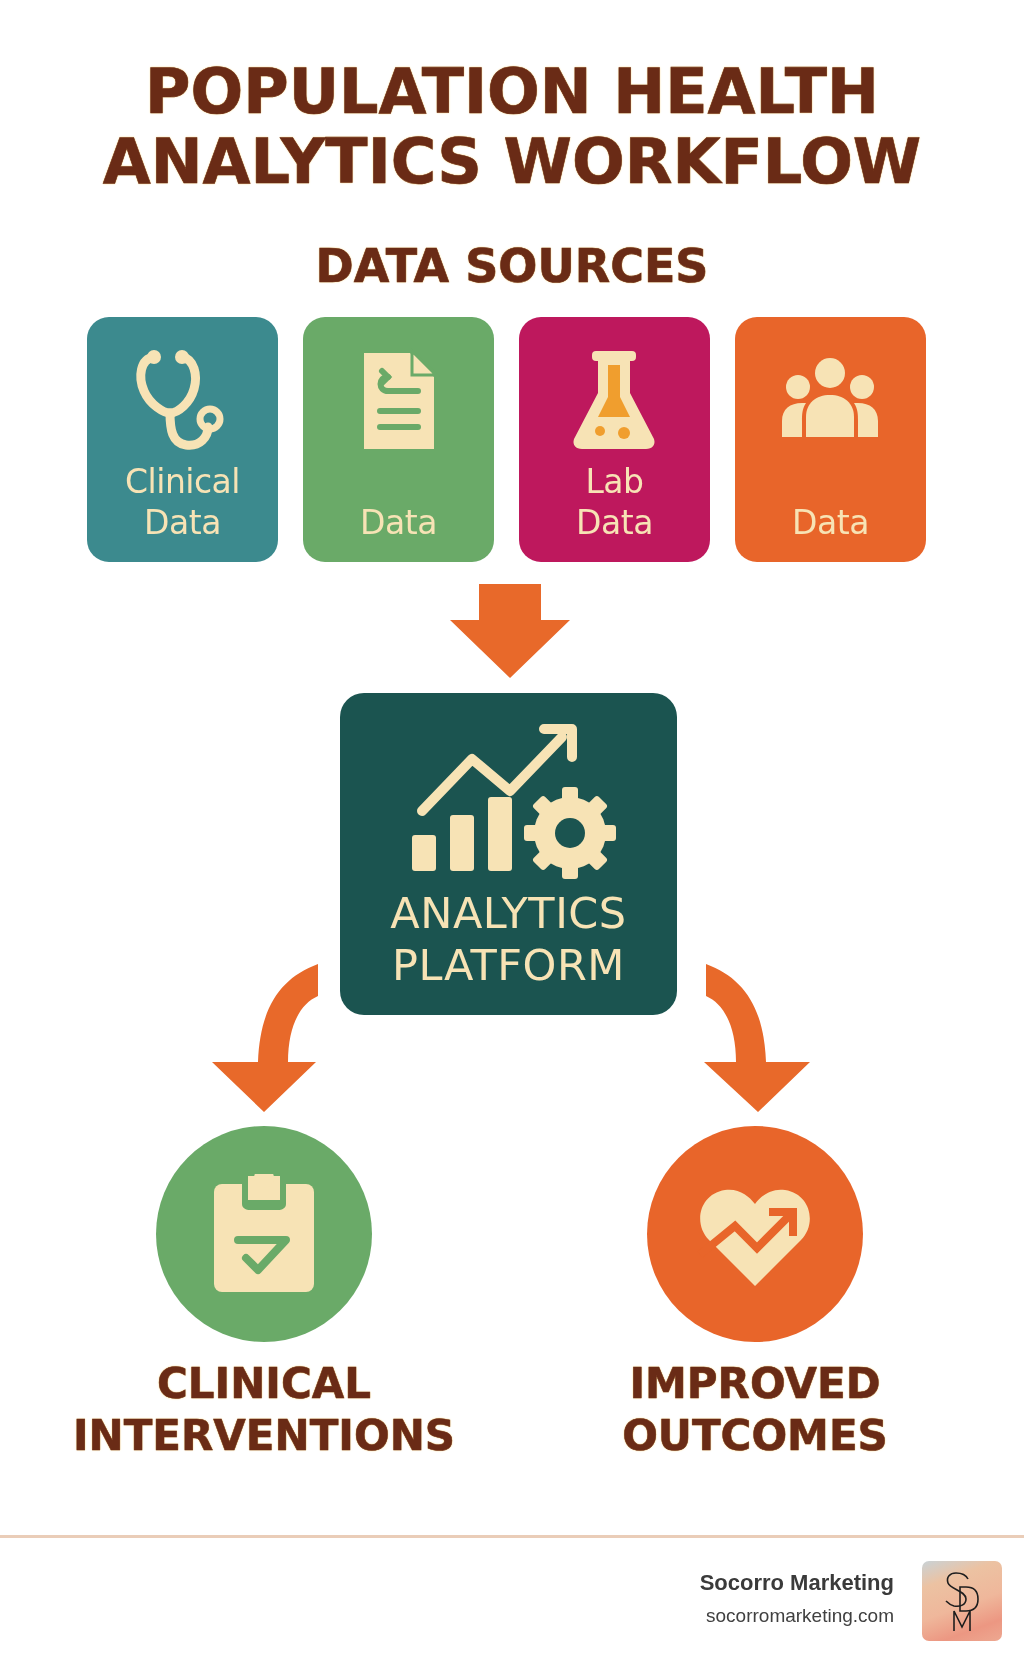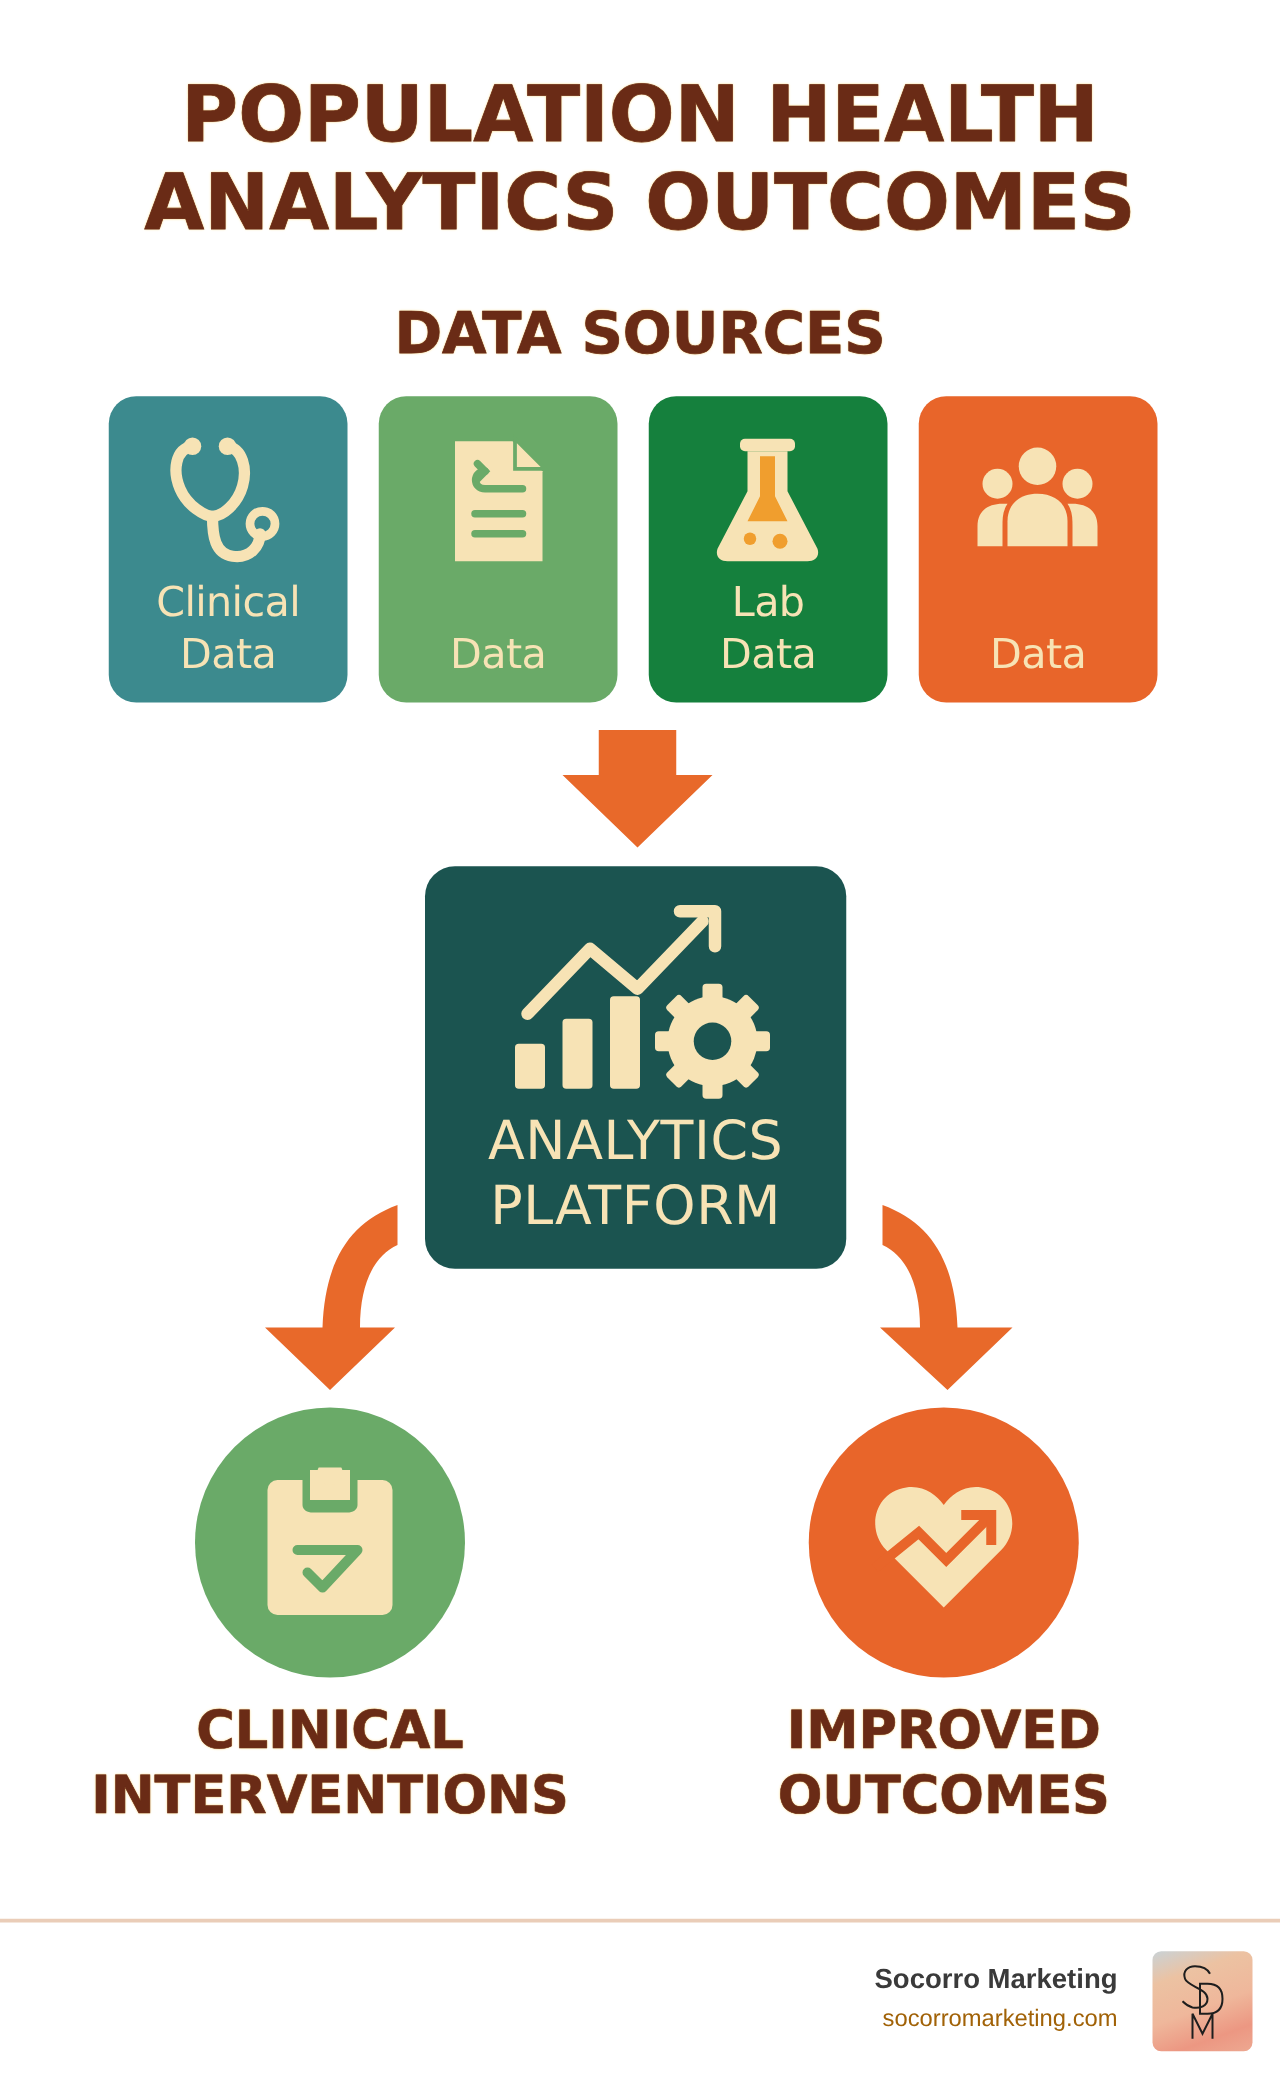--- a/index.html
+++ b/index.html
@@ -35,21 +35,21 @@
       color: #f7e3b5;
       font-family: "DejaVu Sans", sans-serif;
       font-size: 33px; line-height: 41px;
       letter-spacing: -0.5px;
     }
     .tile .tile-label-1 { top: 144px; }
     .tile .tile-label-2 { top: 185px; }
 
     #tile-clinical { left: 87px;  background: #3c8a8e; }
     #tile-claims   { left: 303px; background: #6aaa68; }
-    #tile-lab      { left: 519px; background: #15803d; }
+    #tile-lab      { left: 519px; background: #be185d; }
     #tile-social   { left: 735px; background: #e8652a; }
 
     .arrow-svg { position: absolute; }
 
     #platform-box {
       position: absolute;
       left: 340px; top: 693px;
       width: 337px; height: 322px;
       background: #1b5450;
       border-radius: 24px;
@@ -106,38 +106,38 @@
       color: #3a3a3a;
       font-weight: bold;
       font-size: 22px;
       line-height: 26px;
     }
     #footer-url {
       position: absolute;
       right: 130px; top: 1604px;
       text-align: right;
       font-family: "Liberation Sans", sans-serif;
-      color: #a16207;
+      color: #404040;
       font-size: 19px;
       line-height: 24px;
     }
     #footer-logo {
       position: absolute;
       left: 922px; top: 1561px;
       width: 80px; height: 80px;
       border-radius: 7px;
       overflow: hidden;
       background: linear-gradient(160deg, #c9d2d6 0%, #ecc2a2 25%, #efb79b 55%, #ec9782 80%, #eda891 100%);
     }
   </style>
 </head>
 <body>
 
 <div id="title-1" class="brown-heading">POPULATION HEALTH</div>
-<div id="title-2" class="brown-heading">ANALYTICS OUTCOMES</div>
+<div id="title-2" class="brown-heading">ANALYTICS WORKFLOW</div>
 <div id="section-label" class="brown-heading">DATA SOURCES</div>
 
 <div id="tile-clinical" class="tile">
   <svg class="tile-icon" viewBox="0 0 100 110">
     <g fill="none" stroke="#f7e3b5" stroke-width="9" stroke-linecap="round">
       <path d="M22 10 C8 12 6 30 12 44 C18 58 32 66 38 66 C46 66 58 56 62 42 C66 28 62 12 50 10"></path>
       <path d="M38 66 C38 82 40 96 54 98 C68 100 76 90 76 80"></path>
     </g>
     <circle cx="22" cy="10" r="7" fill="#f7e3b5"></circle>
     <circle cx="50" cy="10" r="7" fill="#f7e3b5"></circle>

